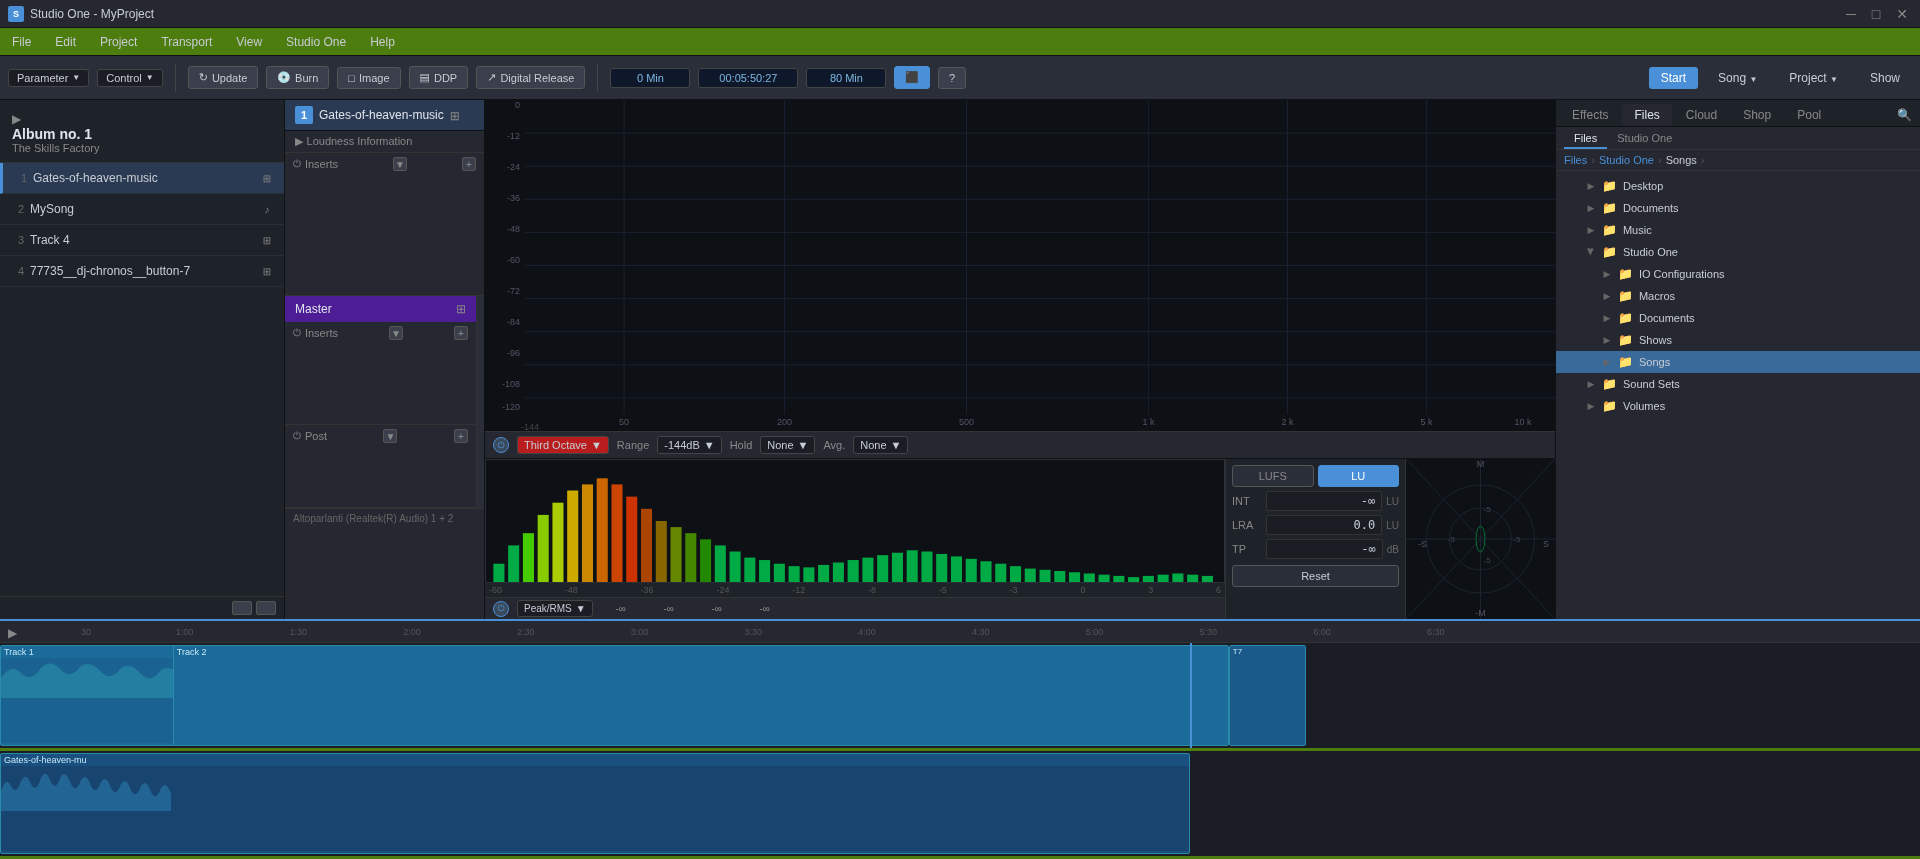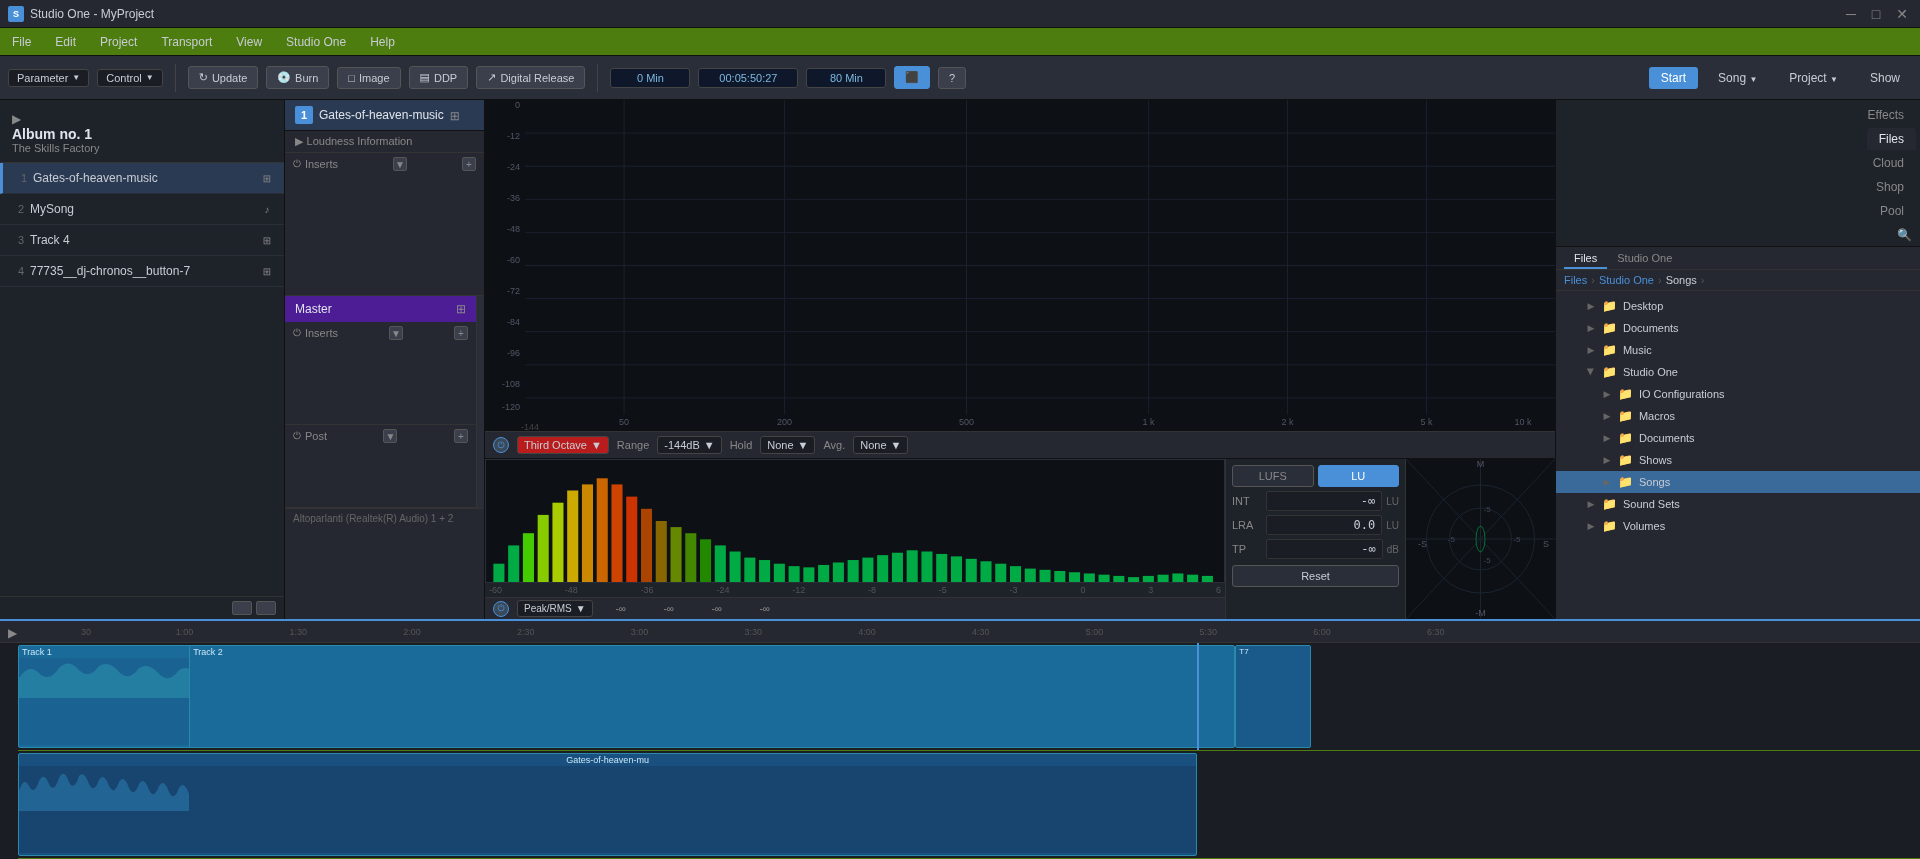--- a/index.html
+++ b/index.html
@@ -434,21 +434,20 @@
       flex-direction: column;
       flex-shrink: 0;
     }
     .right-tabs {
       display: flex;
       background: #1e2229;
       border-bottom: 1px solid #111;
       padding: 4px 4px 0;
       gap: 2px;
       align-items: flex-end;
-      flex-direction: column;
     }
     .right-tab {
       padding: 4px 12px;
       font-size: 12px;
       cursor: pointer;
       color: #888;
       border-radius: 3px 3px 0 0;
     }
     .right-tab.active { background: #252830; color: #e0e4ec; }
 
@@ -547,25 +546,24 @@
       display: flex;
       overflow: hidden;
     }
     .timeline-content {
       flex: 1;
       position: relative;
       overflow: hidden;
     }
     .timeline-track-row {
       height: 50%;
-      border-bottom: 1px solid #4d7c0f;
+      border-bottom: 3px solid #4d7c0f;
       position: relative;
       display: flex;
       align-items: stretch;
-      margin-left: 18px;
     }
     .track-clip {
       position: absolute;
       top: 2px;
       bottom: 2px;
       background: #1a6a9a;
       border: 1px solid #2a8aaa;
       border-radius: 2px;
       overflow: hidden;
       cursor: pointer;
@@ -1152,21 +1150,21 @@
           <div class="clip-label">Track 2</div>
         </div>
 
         <div class="track-clip small" style="left:64%;width:4%;background:#1a5a8a;">
           <div class="clip-label" style="font-size:8px;">T7</div>
         </div>
 
         <div class="playhead" style="left:62%;"></div>
       </div>
 
-      <div class="timeline-track-row" style="height:50%;text-align:center;">
+      <div class="timeline-track-row" style="height:50%;">
         <div class="track-clip" style="left:0%;width:62%;background:#1a5080;">
           <div class="clip-label">Gates-of-heaven-mu</div>
           <div class="clip-waveform">
             <svg width="100%" height="100%">
               <rect width="100%" height="100%" fill="#163a60" opacity="0.5"></rect>
               <path d="M0,25 Q5,10 10,20 Q15,30 20,15 Q25,5 30,18 Q35,28 40,12 Q45,2 50,16 Q55,26 60,10 Q65,4 70,18 Q75,28 80,14 Q85,6 90,20 Q95,30 100,16 Q105,8 110,22 Q115,32 120,18 Q125,10 130,24 Q135,34 140,20 Q145,12 150,26 Q155,36 160,22 Q165,14 170,28 L170,45 L0,45Z" fill="#2a7aaa" opacity="0.6"></path>
             </svg>
           </div>
         </div>
       </div>

